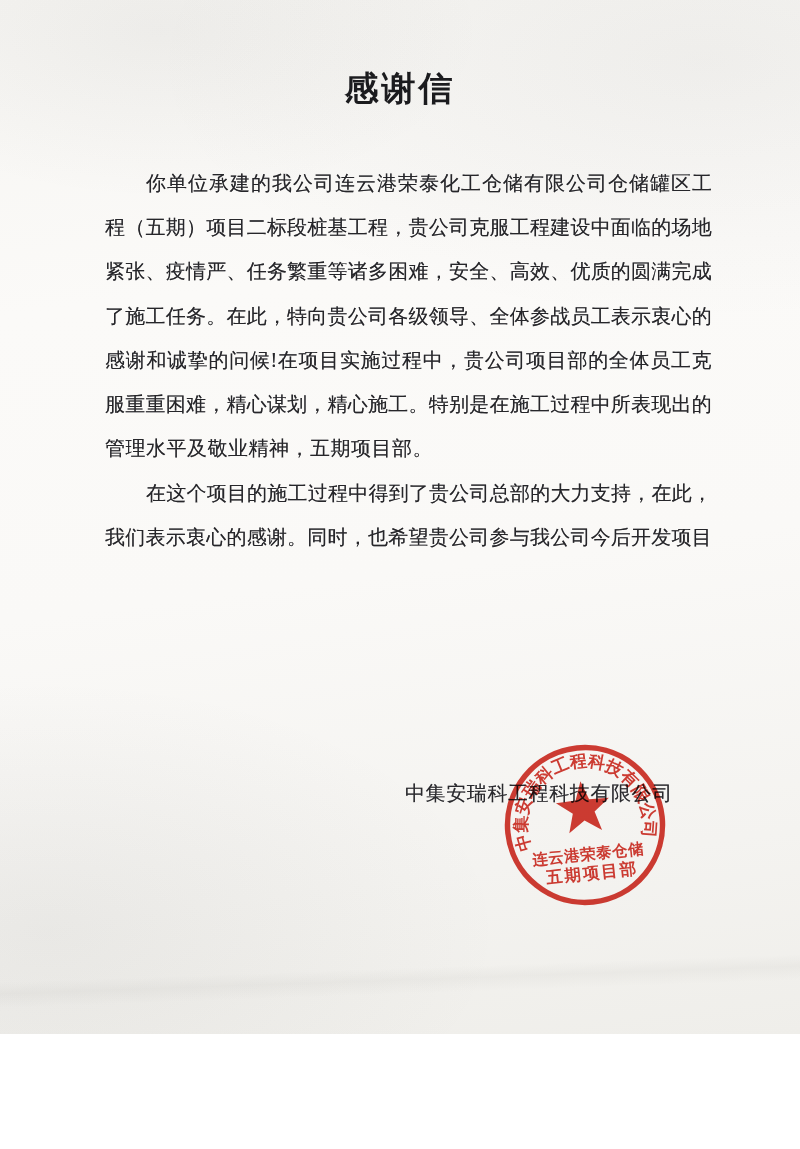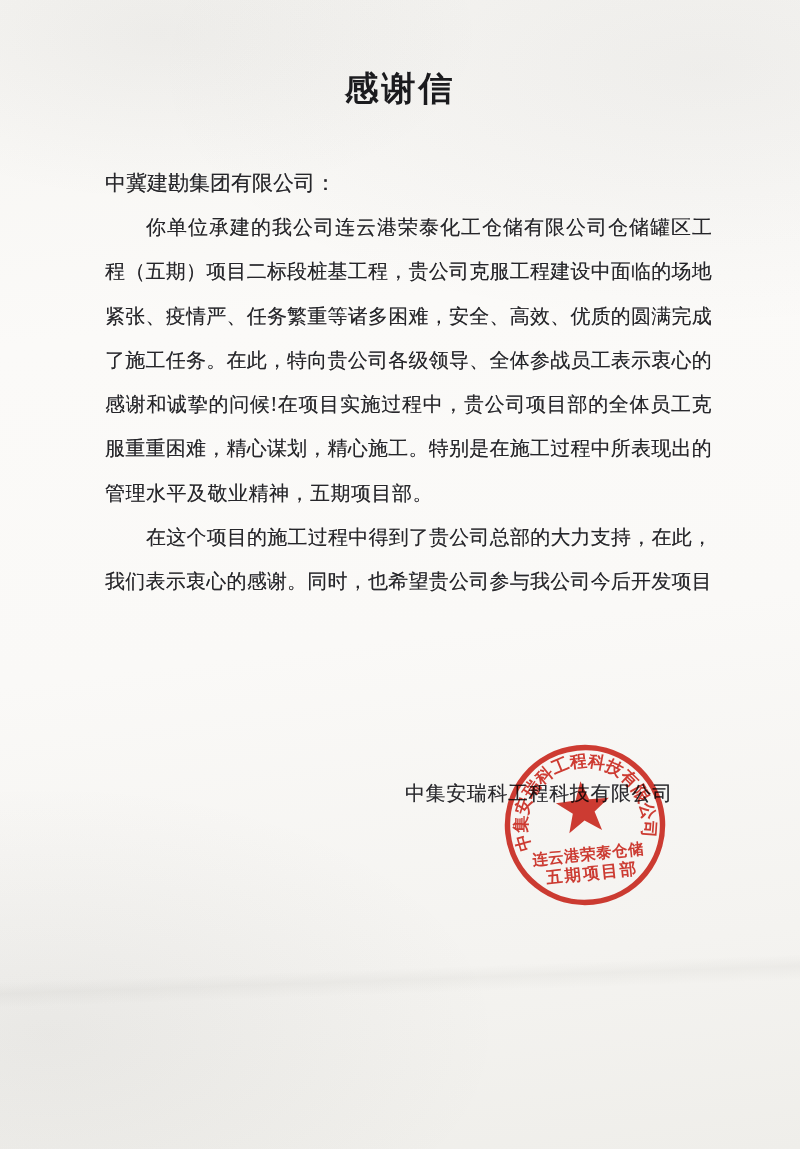--- a/index.html
+++ b/index.html
@@ -1,18 +1,18 @@
 <!DOCTYPE html>
 <html style="--seal: #d0281e;"><head>
 <meta charset="utf-8">
 <style>
   html,body{margin:0;padding:0;background:#ffffff;}
   .page{
     position:relative;
-    width:800px;height:1149px;
+    width:800px;height:1034px;
     overflow:hidden;
     font-family:"Liberation Serif", serif;
     color:#26262a;
     background:
       radial-gradient(ellipse 900px 420px at 88% 6%, rgba(60,60,58,0.05), transparent 62%),
       radial-gradient(ellipse 760px 420px at 6% 90%, rgba(60,60,58,0.06), transparent 60%),
       radial-gradient(ellipse 500px 260px at 20% 3%, rgba(60,60,58,0.05), transparent 65%),
       linear-gradient(173deg,#f6f5f2 0%,#fbfaf8 28%,#faf9f7 55%,#f4f3f0 82%,#efeeea 100%);
   }
   .crease{
@@ -60,21 +60,20 @@
 </style>
 </head>
 <body>
 
 <div class="page">
   <div class="crease"></div>
 
   <h1 class="title">感谢信</h1>
 
   <div class="letter-body">
-    <div class="line addressee">中冀建勘集团有限公司：</div>
 
   <div class="line justify indent"><span>你</span><span>单</span><span>位</span><span>承</span><span>建</span><span>的</span><span>我</span><span>公</span><span>司</span><span>连</span><span>云</span><span>港</span><span>荣</span><span>泰</span><span>化</span><span>工</span><span>仓</span><span>储</span><span>有</span><span>限</span><span>公</span><span>司</span><span>仓</span><span>储</span><span>罐</span><span>区</span><span>工</span></div>
       <div class="line justify"><span>程</span><span>（</span><span>五</span><span>期</span><span>）</span><span>项</span><span>目</span><span>二</span><span>标</span><span>段</span><span>桩</span><span>基</span><span>工</span><span>程</span><span>，</span><span>贵</span><span>公</span><span>司</span><span>克</span><span>服</span><span>工</span><span>程</span><span>建</span><span>设</span><span>中</span><span>面</span><span>临</span><span>的</span><span>场</span><span>地</span></div>
       <div class="line justify"><span>紧</span><span>张</span><span>、</span><span>疫</span><span>情</span><span>严</span><span>、</span><span>任</span><span>务</span><span>繁</span><span>重</span><span>等</span><span>诸</span><span>多</span><span>困</span><span>难</span><span>，</span><span>安</span><span>全</span><span>、</span><span>高</span><span>效</span><span>、</span><span>优</span><span>质</span><span>的</span><span>圆</span><span>满</span><span>完</span><span>成</span></div>
       <div class="line justify"><span>了</span><span>施</span><span>工</span><span>任</span><span>务</span><span>。</span><span>在</span><span>此</span><span>，</span><span>特</span><span>向</span><span>贵</span><span>公</span><span>司</span><span>各</span><span>级</span><span>领</span><span>导</span><span>、</span><span>全</span><span>体</span><span>参</span><span>战</span><span>员</span><span>工</span><span>表</span><span>示</span><span>衷</span><span>心</span><span>的</span></div>
       <div class="line justify"><span>感</span><span>谢</span><span>和</span><span>诚</span><span>挚</span><span>的</span><span>问</span><span>候</span><span>!</span><span>在</span><span>项</span><span>目</span><span>实</span><span>施</span><span>过</span><span>程</span><span>中</span><span>，</span><span>贵</span><span>公</span><span>司</span><span>项</span><span>目</span><span>部</span><span>的</span><span>全</span><span>体</span><span>员</span><span>工</span><span>克</span></div>
       <div class="line justify"><span>服</span><span>重</span><span>重</span><span>困</span><span>难</span><span>，</span><span>精</span><span>心</span><span>谋</span><span>划</span><span>，</span><span>精</span><span>心</span><span>施</span><span>工</span><span>。</span><span>特</span><span>别</span><span>是</span><span>在</span><span>施</span><span>工</span><span>过</span><span>程</span><span>中</span><span>所</span><span>表</span><span>现</span><span>出</span><span>的</span></div>
       <div class="line">管理水平及敬业精神，五期项目部。</div>
       <div class="line justify indent"><span>在</span><span>这</span><span>个</span><span>项</span><span>目</span><span>的</span><span>施</span><span>工</span><span>过</span><span>程</span><span>中</span><span>得</span><span>到</span><span>了</span><span>贵</span><span>公</span><span>司</span><span>总</span><span>部</span><span>的</span><span>大</span><span>力</span><span>支</span><span>持</span><span>，</span><span>在</span><span>此</span><span>，</span></div>
       <div class="line justify"><span>我</span><span>们</span><span>表</span><span>示</span><span>衷</span><span>心</span><span>的</span><span>感</span><span>谢</span><span>。</span><span>同</span><span>时</span><span>，</span><span>也</span><span>希</span><span>望</span><span>贵</span><span>公</span><span>司</span><span>参</span><span>与</span><span>我</span><span>公</span><span>司</span><span>今</span><span>后</span><span>开</span><span>发</span><span>项</span><span>目</span></div>

